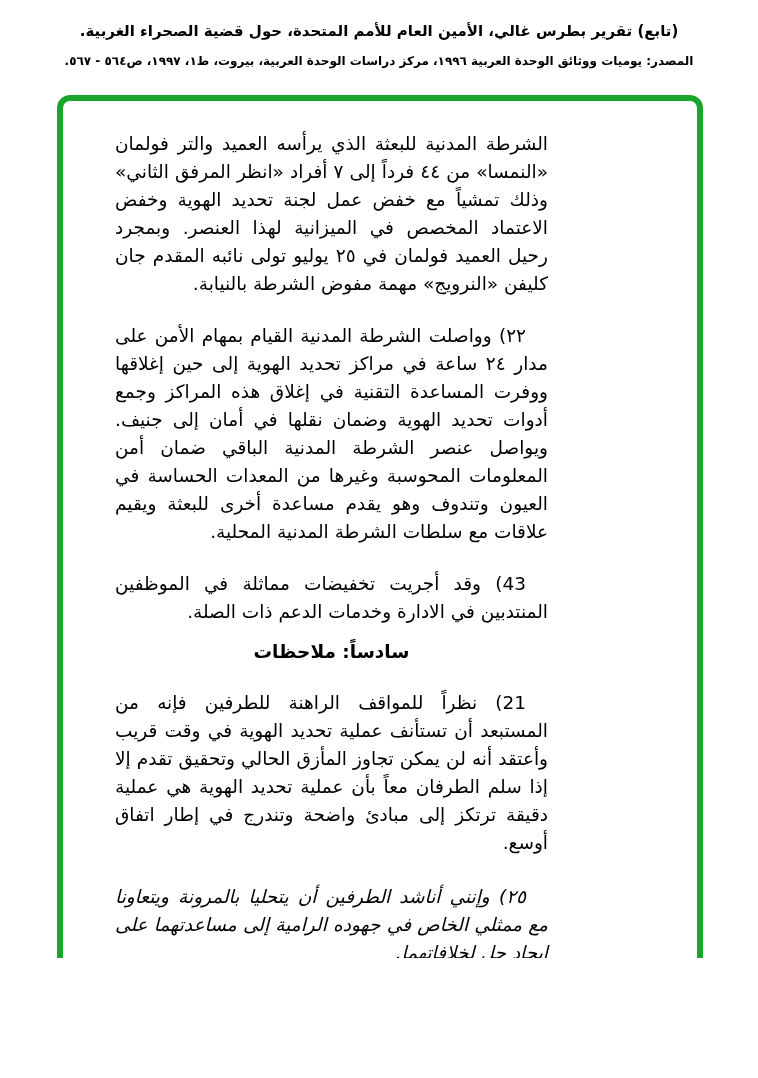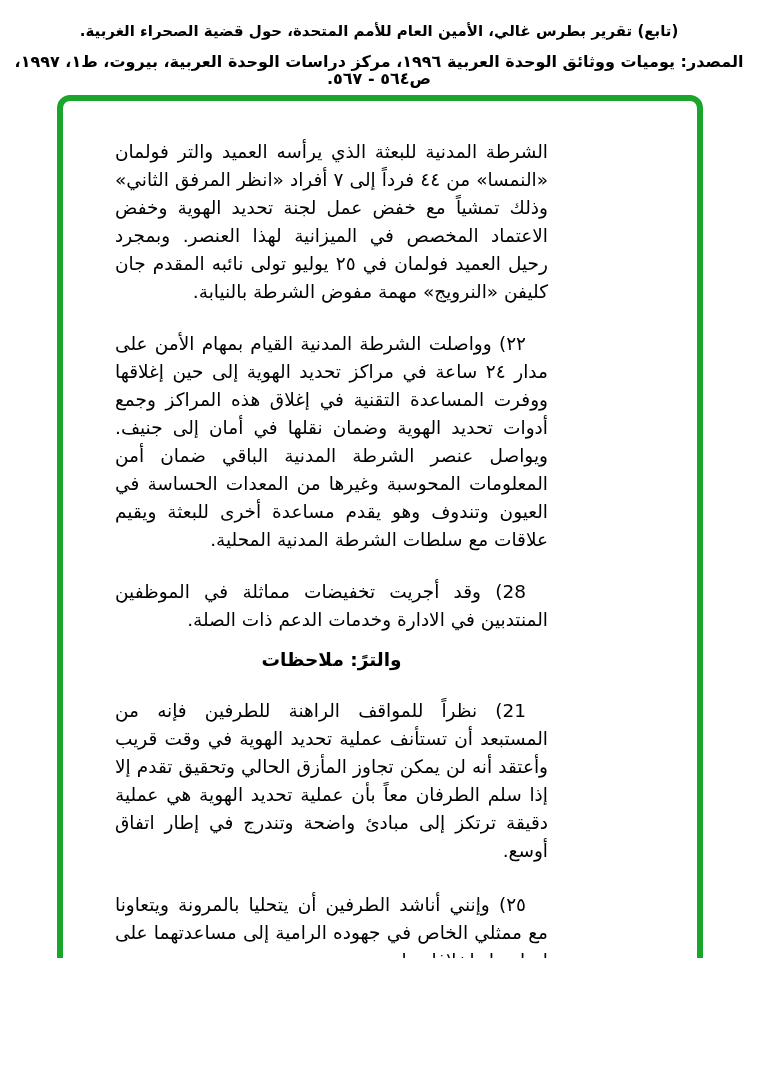--- a/index.html
+++ b/index.html
@@ -25,58 +25,59 @@
     text-align: center;
     color: #000000;
   }
   .hdr-title {
     font-size: 15px;
     font-weight: bold;
     line-height: 22px;
   }
   .hdr-source {
     margin-top: 11px;
-    font-size: 16px;
+    font-size: 12px;
     font-weight: bold;
     line-height: 17px;
   }
   
   .frame {
     position: absolute;
     left: 57px;
     top: 95px;
     width: 646px;
     height: 933px;
     border: 6px solid #1aa62d;
     border-radius: 13px;
     box-sizing: border-box;
     background: transparent;
   }
   
   .text-col {
     position: absolute;
-    top: 138px;
+    top: 130px;
     right: 210px;
     width: 433px;
     direction: rtl;
     unicode-bidi: embed;
     text-align: justify;
     color: #000000;
     font-size: 18.5px;
     line-height: 28px;
   }
   .text-col p {
     margin: 0 0 11px 0;
   }
   .text-col p.indent {
     text-indent: 22px;
     margin-top: 24px;
   }
   .text-col p.gap-lg {
     margin-top: 26px;
+    font-style: italic;
   }
   .heading {
     margin: 13px 0 15px 0;
     text-align: center;
     font-weight: bold;
     font-size: 18.5px;
     line-height: 26px;
   }
   
   .page-num {
@@ -98,21 +99,21 @@
   <div class="hdr">
     <div class="hdr-title">(تابع) تقرير بطرس غالي، الأمين العام للأمم المتحدة، حول قضية الصحراء الغربية.</div>
     <div class="hdr-source">المصدر: يوميات ووثائق الوحدة العربية ١٩٩٦، مركز دراسات الوحدة العربية، بيروت، ط١، ١٩٩٧، ص٥٦٤ - ٥٦٧.</div>
   </div>
 
   <div class="frame"></div>
 
   <div class="text-col">
     <p class="para">الشرطة المدنية للبعثة الذي يرأسه العميد والتر فولمان «النمسا» من ٤٤ فرداً إلى ٧ أفراد «انظر المرفق الثاني» وذلك تمشياً مع خفض عمل لجنة تحديد الهوية وخفض الاعتماد المخصص في الميزانية لهذا العنصر. وبمجرد رحيل العميد فولمان في ٢٥ يوليو تولى نائبه المقدم جان كليفن «النرويج» مهمة مفوض الشرطة بالنيابة.</p>
     <p class="para indent">٢٢) وواصلت الشرطة المدنية القيام بمهام الأمن على مدار ٢٤ ساعة في مراكز تحديد الهوية إلى حين إغلاقها ووفرت المساعدة التقنية في إغلاق هذه المراكز وجمع أدوات تحديد الهوية وضمان نقلها في أمان إلى جنيف. ويواصل عنصر الشرطة المدنية الباقي ضمان أمن المعلومات المحوسبة وغيرها من المعدات الحساسة في العيون وتندوف وهو يقدم مساعدة أخرى للبعثة ويقيم علاقات مع سلطات الشرطة المدنية المحلية.</p>
-    <p class="para indent">28) وقد أجريت تخفيضات مماثلة في الموظفين المنتدبين في الادارة وخدمات الدعم ذات الصلة.</p>
-    <h2 class="heading">والترً: ملاحظات</h2>
+    <p class="para indent">43) وقد أجريت تخفيضات مماثلة في الموظفين المنتدبين في الادارة وخدمات الدعم ذات الصلة.</p>
+    <h2 class="heading">سادساً: ملاحظات</h2>
     <p class="para indent">21) نظراً للمواقف الراهنة للطرفين فإنه من المستبعد أن تستأنف عملية تحديد الهوية في وقت قريب وأعتقد أنه لن يمكن تجاوز المأزق الحالي وتحقيق تقدم إلا إذا سلم الطرفان معاً بأن عملية تحديد الهوية هي عملية دقيقة ترتكز إلى مبادئ واضحة وتندرج في إطار اتفاق أوسع.</p>
     <p class="para indent gap-lg">٢٥) وإنني أناشد الطرفين أن يتحليا بالمرونة ويتعاونا مع ممثلي الخاص في جهوده الرامية إلى مساعدتهما على إيجاد حل لخلافاتهما.</p>
   </div>
 
   <div class="page-num">٨</div>
 
 </div>
 
 </body></html>

